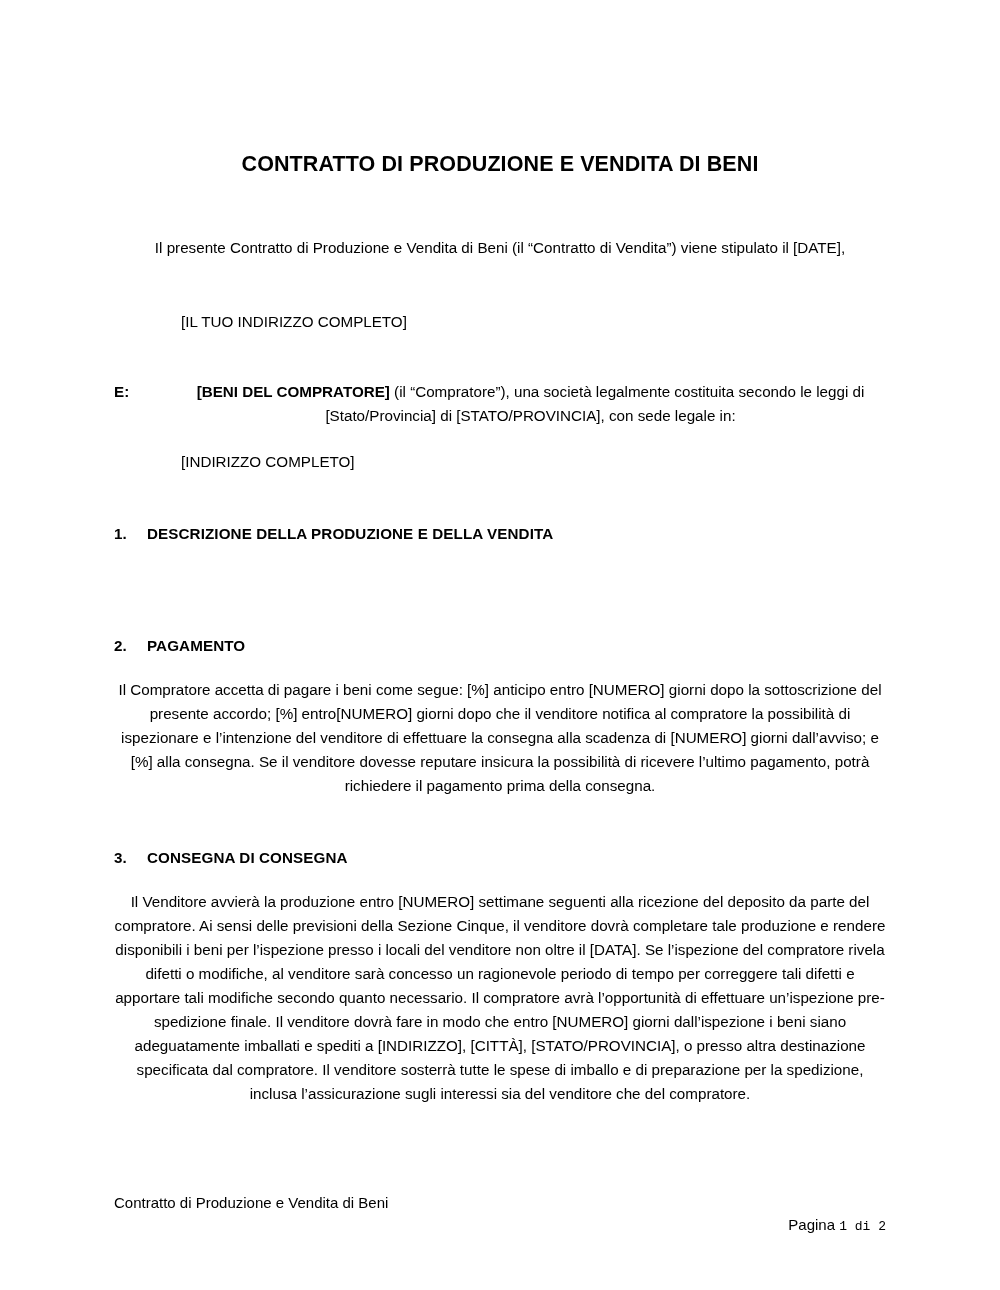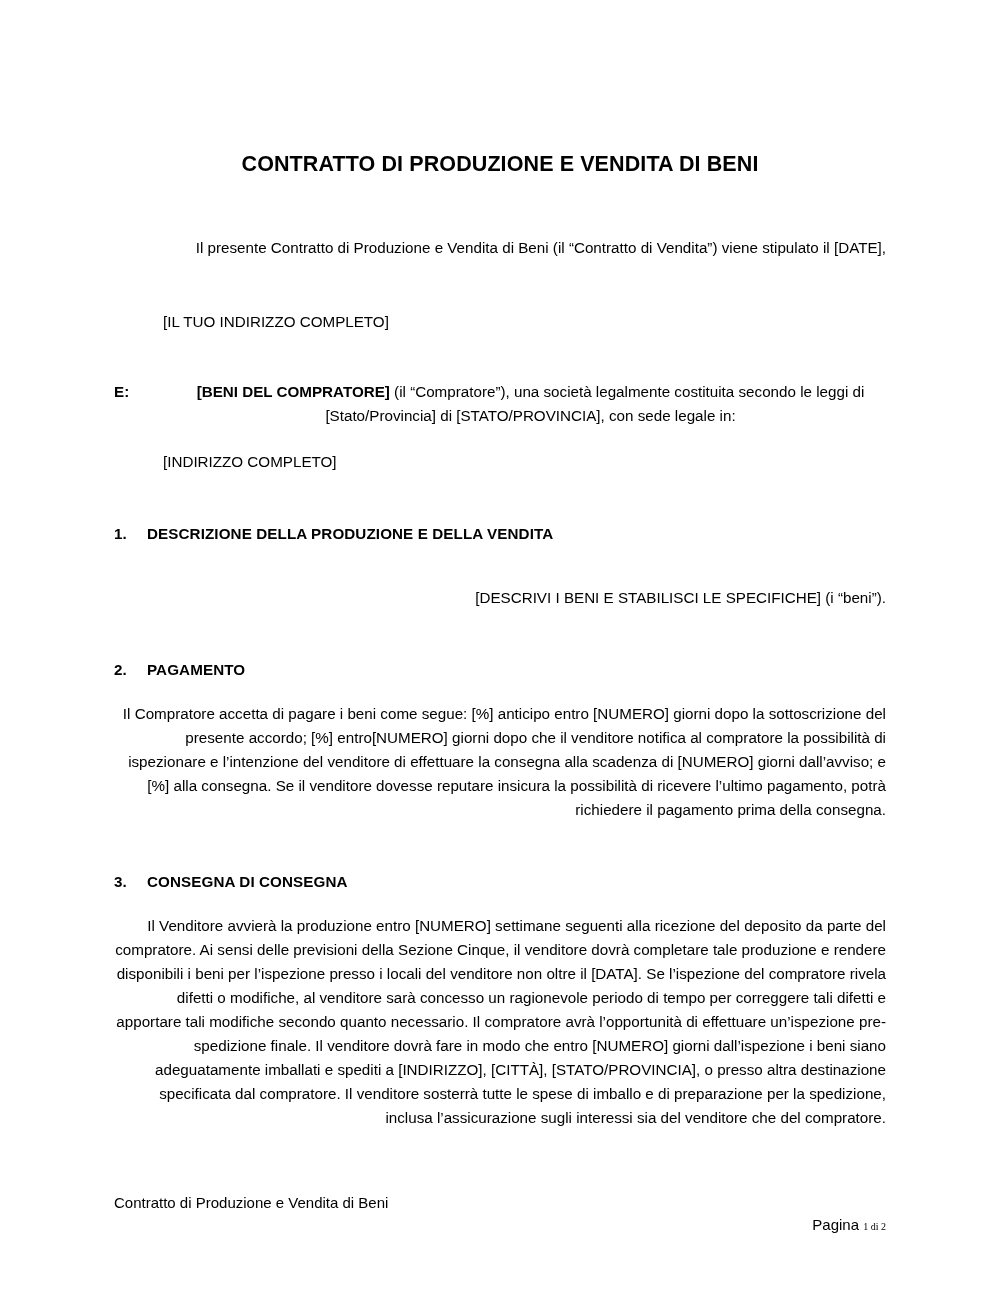--- a/index.html
+++ b/index.html
@@ -39,21 +39,21 @@
     margin: 0;
     padding-top: 150px;
     line-height: 28px;
   }
 
   
   .para {
     font-size: 15.2px;
     line-height: 24px;
     margin: 0;
-    text-align: right;
+    text-align: center;
   }
 
   .intro {
     padding-top: 58px;
   }
 
   
   .party-block {
     display: flex;
     align-items: flex-start;
@@ -70,21 +70,21 @@
     font-size: 15.2px;
     line-height: 24px;
     text-align: center;
   }
   .party-name {
     font-weight: bold;
   }
   .party-address {
     font-size: 15.2px;
     line-height: 24px;
-    margin-left: 49px;
+    margin-left: 67px;
   }
 
   .gap-party-top { height: 28px; }
   .gap-address   { height: 22px; }
   .gap-between-parties { height: 46px; }
 
   
   .section-heading {
     display: flex;
     align-items: flex-start;
@@ -118,22 +118,22 @@
     line-height: 22px;
   }
   .footer-left {
     font-family: "Liberation Sans", sans-serif;
   }
   .footer-right {
     font-family: "Liberation Sans", sans-serif;
     white-space: pre;
   }
   .page-figure {
-    font-family: Liberation Serif, serif;
-    font-size: 10px;
+    font-family: Liberation Mono, monospace;
+    font-size: 13px;
   }
 </style>
 </head>
 <body>
 
 <div class="page">
   <div class="content">
 
     <h1 class="doc-title">CONTRATTO DI PRODUZIONE E VENDITA DI BENI</h1>
 
@@ -153,21 +153,20 @@
     <div class="gap-address"></div>
     <div class="party-address">[INDIRIZZO COMPLETO]</div>
 
     <div class="gap-before-section"></div>
     <div class="section-heading">
       <div class="section-num">1.</div>
       <div class="section-title">DESCRIZIONE DELLA PRODUZIONE E DELLA VENDITA</div>
     </div>
     <div class="gap-after-heading"></div>
     <div class="gap-para"></div>
-    <p class="para">[DESCRIVI I BENI E STABILISCI LE SPECIFICHE] (i “beni”).</p>
 
     <div class="gap-before-section"></div>
     <div class="section-heading">
       <div class="section-num">2.</div>
       <div class="section-title">PAGAMENTO</div>
     </div>
     <div class="gap-after-heading"></div>
     <p class="para">Il Compratore accetta di pagare i beni come segue: [%] anticipo entro [NUMERO] giorni dopo la sottoscrizione del presente accordo; [%] entro[NUMERO] giorni dopo che il venditore notifica al compratore la possibilità di ispezionare e l’intenzione del venditore di effettuare la consegna alla scadenza di [NUMERO] giorni dall’avviso; e [%] alla consegna. Se il venditore dovesse reputare insicura la possibilità di ricevere l’ultimo pagamento, potrà richiedere il pagamento prima della consegna.</p>
 
     <div class="gap-before-section"></div>

